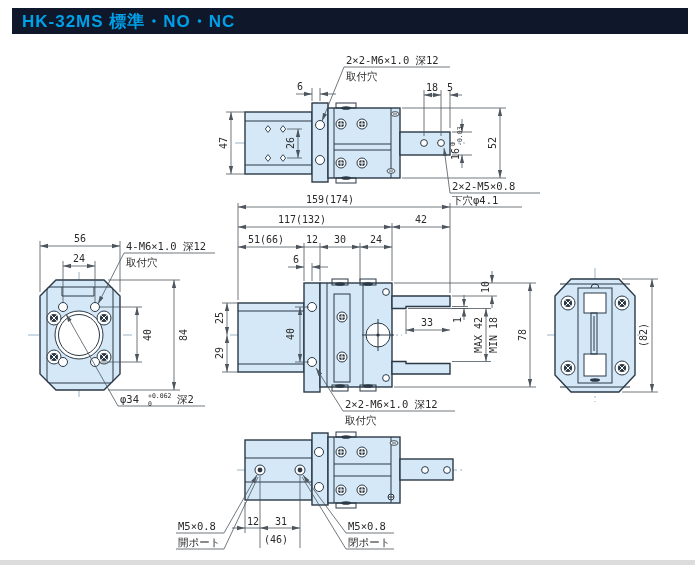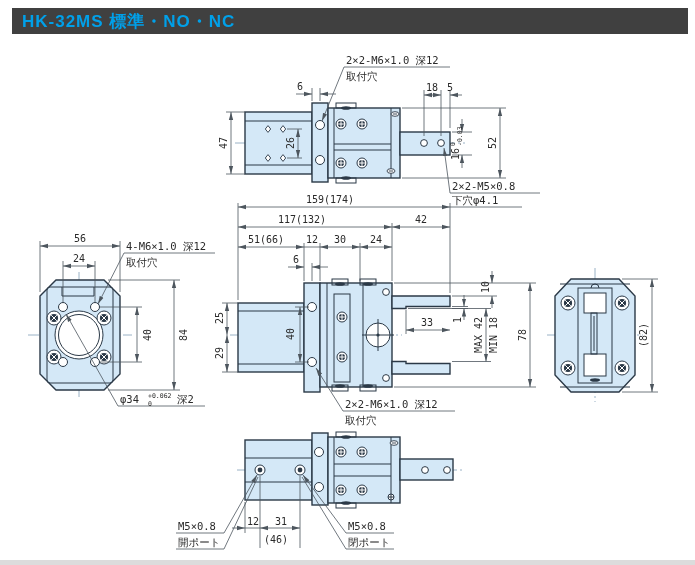--- a/index.html
+++ b/index.html
@@ -1,18 +1,18 @@
 <!DOCTYPE html>
 <html><head>
 <meta charset="utf-8">
 <style>
   html,body{margin:0;padding:0;background:#ffffff;}
   #stage{position:relative;width:695px;height:565px;background:#ffffff;overflow:hidden;
          font-family:"Liberation Sans",sans-serif;}
-  #titlebar{position:absolute;left:12px;top:8px;width:676px;height:26px;background:#404040;
+  #titlebar{position:absolute;left:12px;top:8px;width:676px;height:26px;background:#0f172a;
             display:flex;align-items:center;}
   #titlebar .t{color:#00a0e9;font-weight:bold;font-size:17px;letter-spacing:1px;padding-left:10px;
                font-family:"Liberation Sans",sans-serif;}
   #bottomstrip{position:absolute;left:0;bottom:0;width:695px;height:5px;background:#dcdcdc;}
   svg{position:absolute;left:0;top:0;}
   .body{fill:#d4e8f7;stroke:#2b3947;stroke-width:1.4;stroke-linejoin:miter;}
   .thin{stroke:#2b3947;stroke-width:1;fill:none;}
   .wfill{fill:#ffffff;stroke:#2b3947;stroke-width:1;}
   .dim{stroke:#4d565e;stroke-width:0.8;fill:none;}
   .cl{stroke:#8fa9bf;stroke-width:0.9;fill:none;stroke-dasharray:11 3 2 3;}

